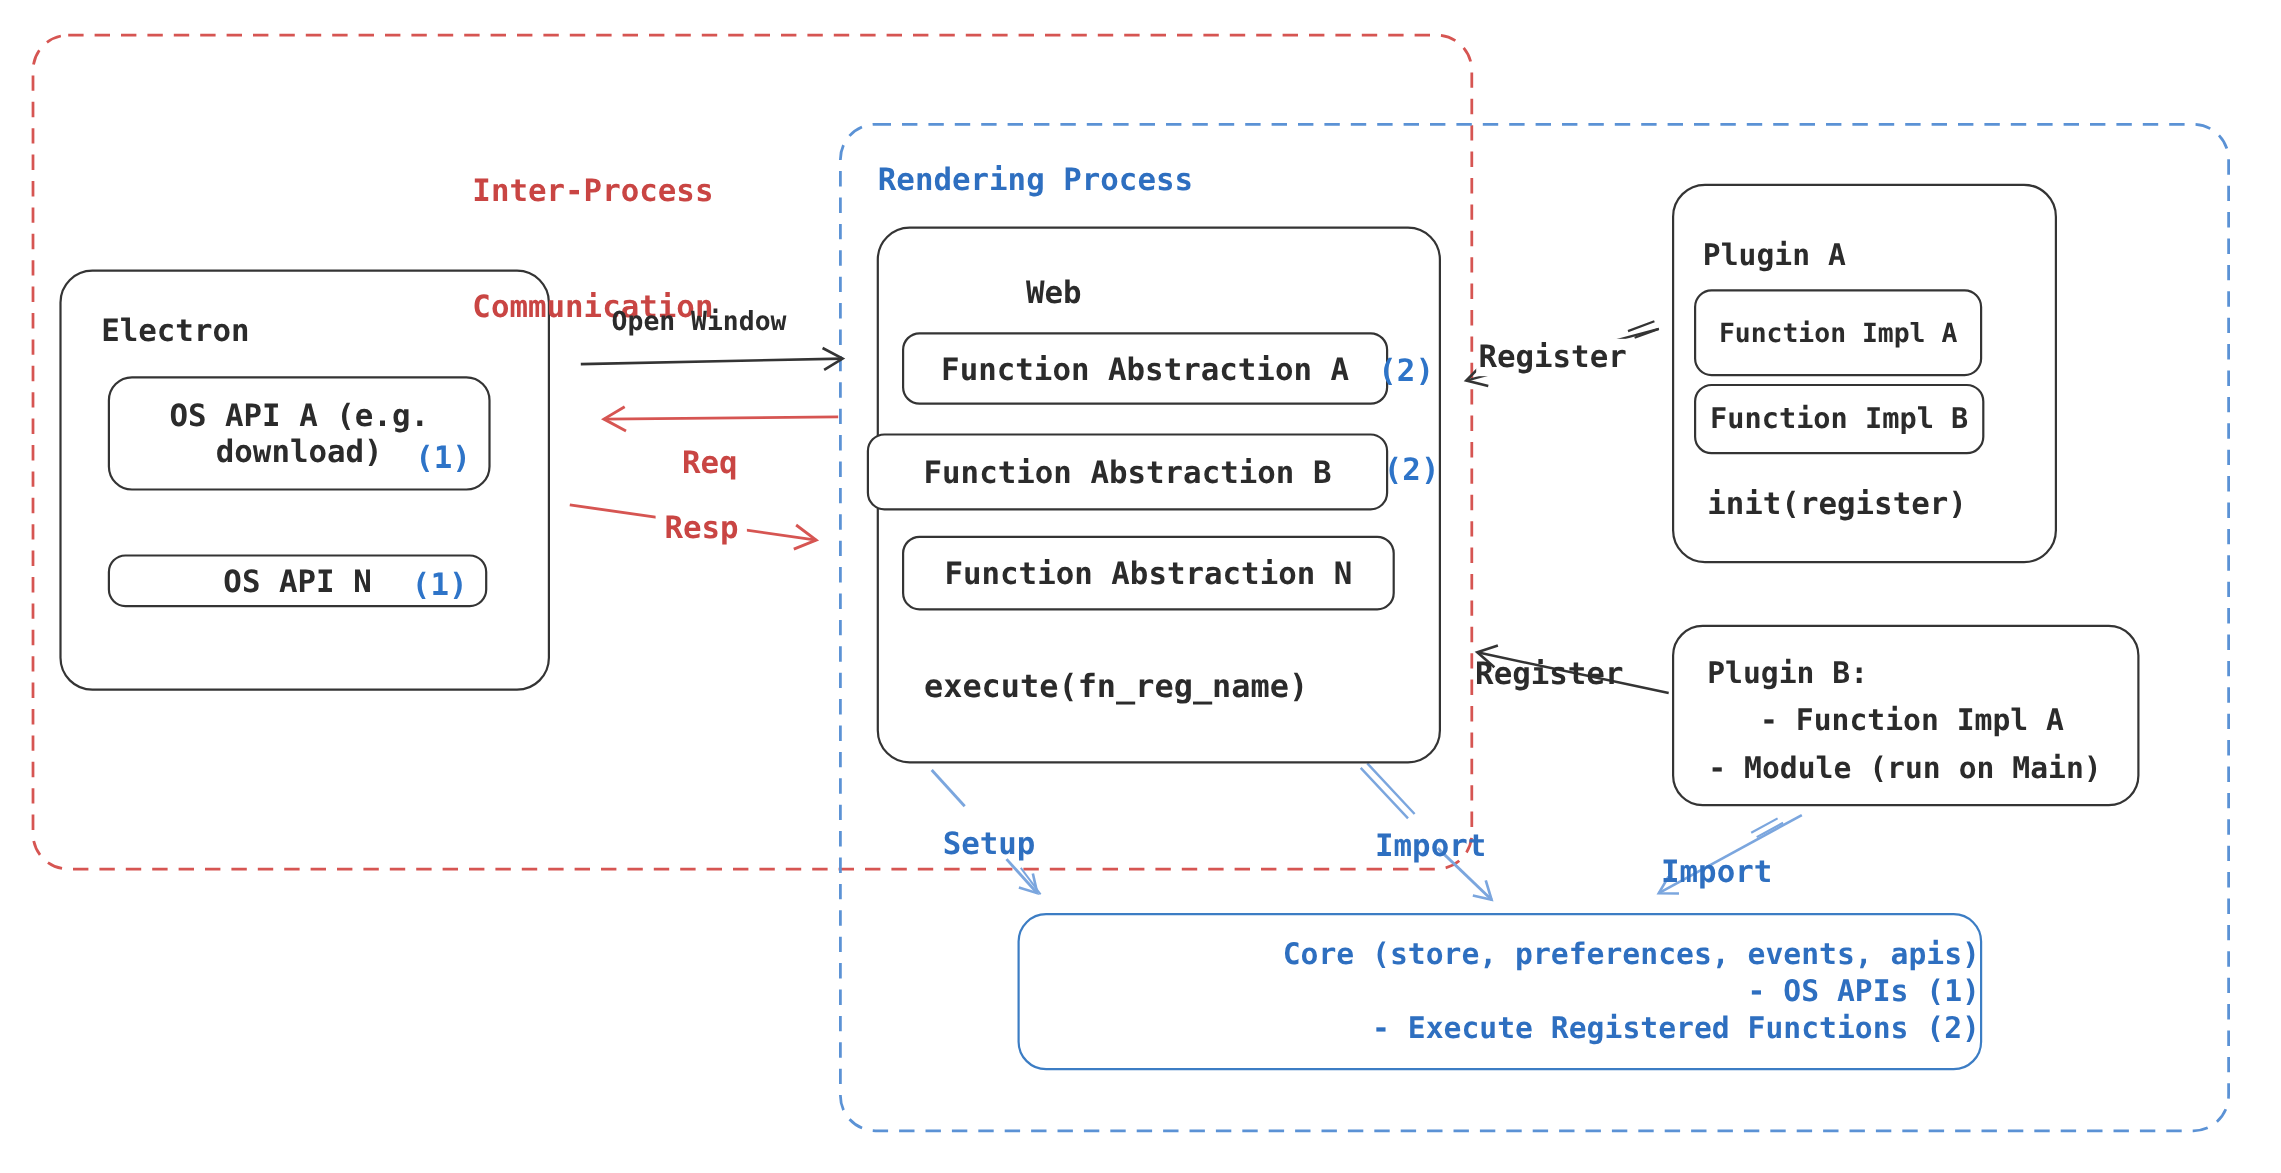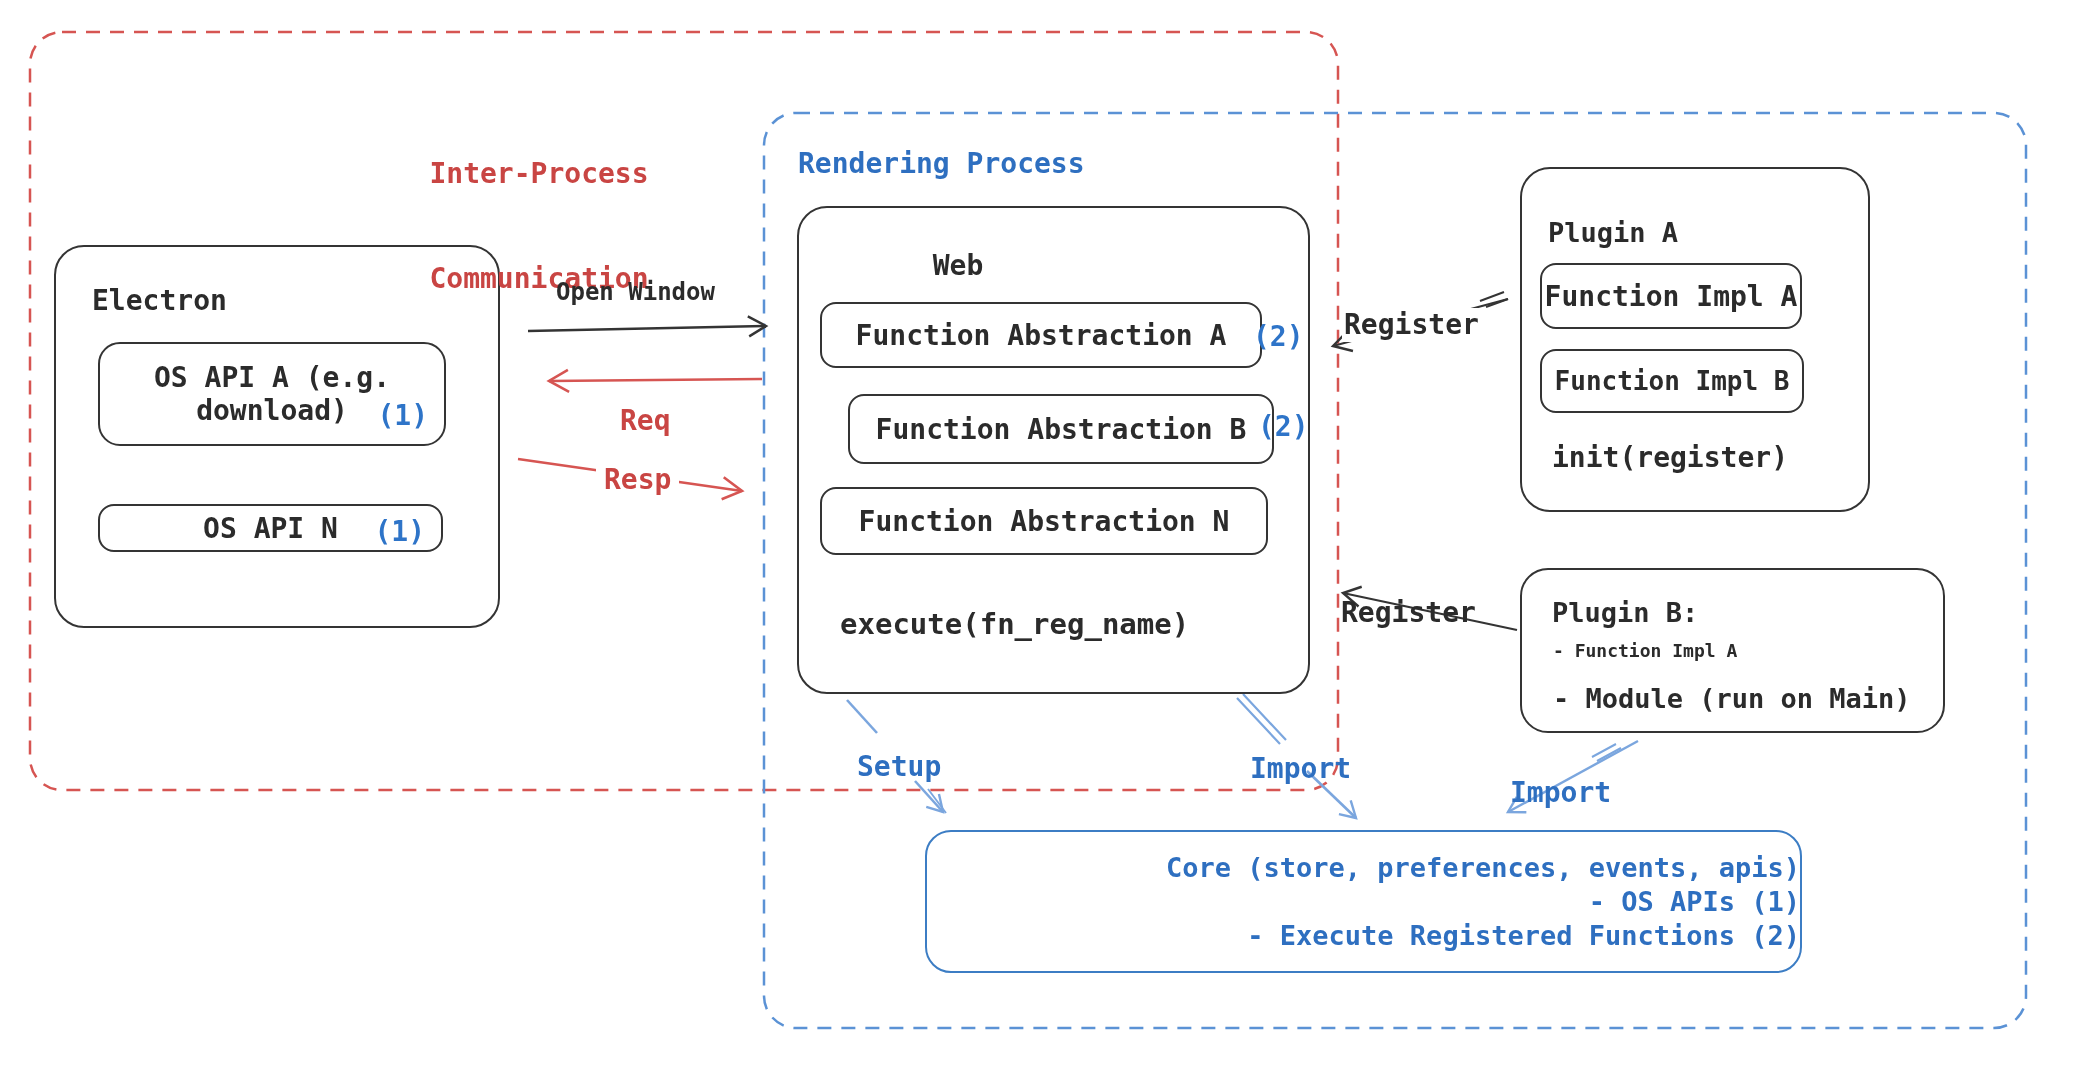--- a/index.html
+++ b/index.html
@@ -25,35 +25,35 @@
   .api-a{left:98px;top:342px;width:348px;height:104px;border-radius:22px;flex-direction:column;font-size:28px;line-height:33px;}
   .api-n{left:98px;top:460px;width:345px;height:48px;border-radius:16px;font-size:28px;margin-top:44px;}
   .badge-in{position:absolute;right:16px;font-size:28px;}
   .api-a .badge-in{bottom:12px;}
   .api-n .badge-in{top:9px;}
   
   .web-box{left:797px;top:206px;width:513px;height:488px;border-radius:30px;}
   .web-title{left:908px;top:249px;width:100px;text-align:center;font-size:28px;}
   .fa{font-size:28px;border-radius:16px;}
   .fa-a{left:820px;top:302px;width:442px;height:66px;}
-  .fa-b{left:848px;top:394px;width:426px;height:70px;}
+  .fa-b{left:788px;top:394px;width:474px;height:70px;}
   .fa-n{left:820px;top:487px;width:448px;height:68px;}
   .badge-2a{left:1253px;top:320px;font-size:28px;}
   .badge-2b{left:1258px;top:410px;font-size:28px;}
   .execute-lbl{left:840px;top:607px;font-size:29px;}
   
   .plugin-a-box{left:1520px;top:167px;width:350px;height:345px;border-radius:30px;}
   .pa-title{left:1548px;top:217px;font-size:27px;}
-  .pa-impl-a{left:1540px;top:263px;width:262px;height:66px;border-radius:16px;font-size:28px;}
+  .pa-impl-a{left:1540px;top:263px;width:262px;height:79px;border-radius:16px;font-size:24px;}
   .pa-impl-b{left:1540px;top:349px;width:264px;height:64px;border-radius:16px;font-size:26px;}
   .pa-init{left:1552px;top:441px;font-size:28px;}
   
   .plugin-b-box{left:1520px;top:568px;width:425px;height:165px;border-radius:28px;}
   .pb-title{left:1552px;top:597px;font-size:27px;}
-  .pb-item0{left:1553px;top:640px;font-size:18px;text-align:center;}
+  .pb-item0{left:1600px;top:640px;font-size:27px;text-align:center;}
   .pb-item1{left:1553px;top:683px;font-size:27px;}
   
   .core-box{left:925px;top:830px;width:877px;height:143px;border-radius:26px;border-color:#3c7dc4;
             display:flex;flex-direction:column;align-items:flex-end;justify-content:center;
             font-size:27px;line-height:34px;color:#2e6fc0;text-align:center;}
   
   .open-window-lbl{left:556px;top:278px;font-size:24px;}
   .req-lbl{left:612px;top:384px;font-size:28px;background:#ffffff;padding:0 8px;margin-top:20px;}
   .resp-lbl{left:596px;top:463px;font-size:28px;background:#ffffff;padding:0 8px;}
   .register-top-lbl{left:1342px;top:308px;font-size:28px;background:#ffffff;padding:0 2px;}

